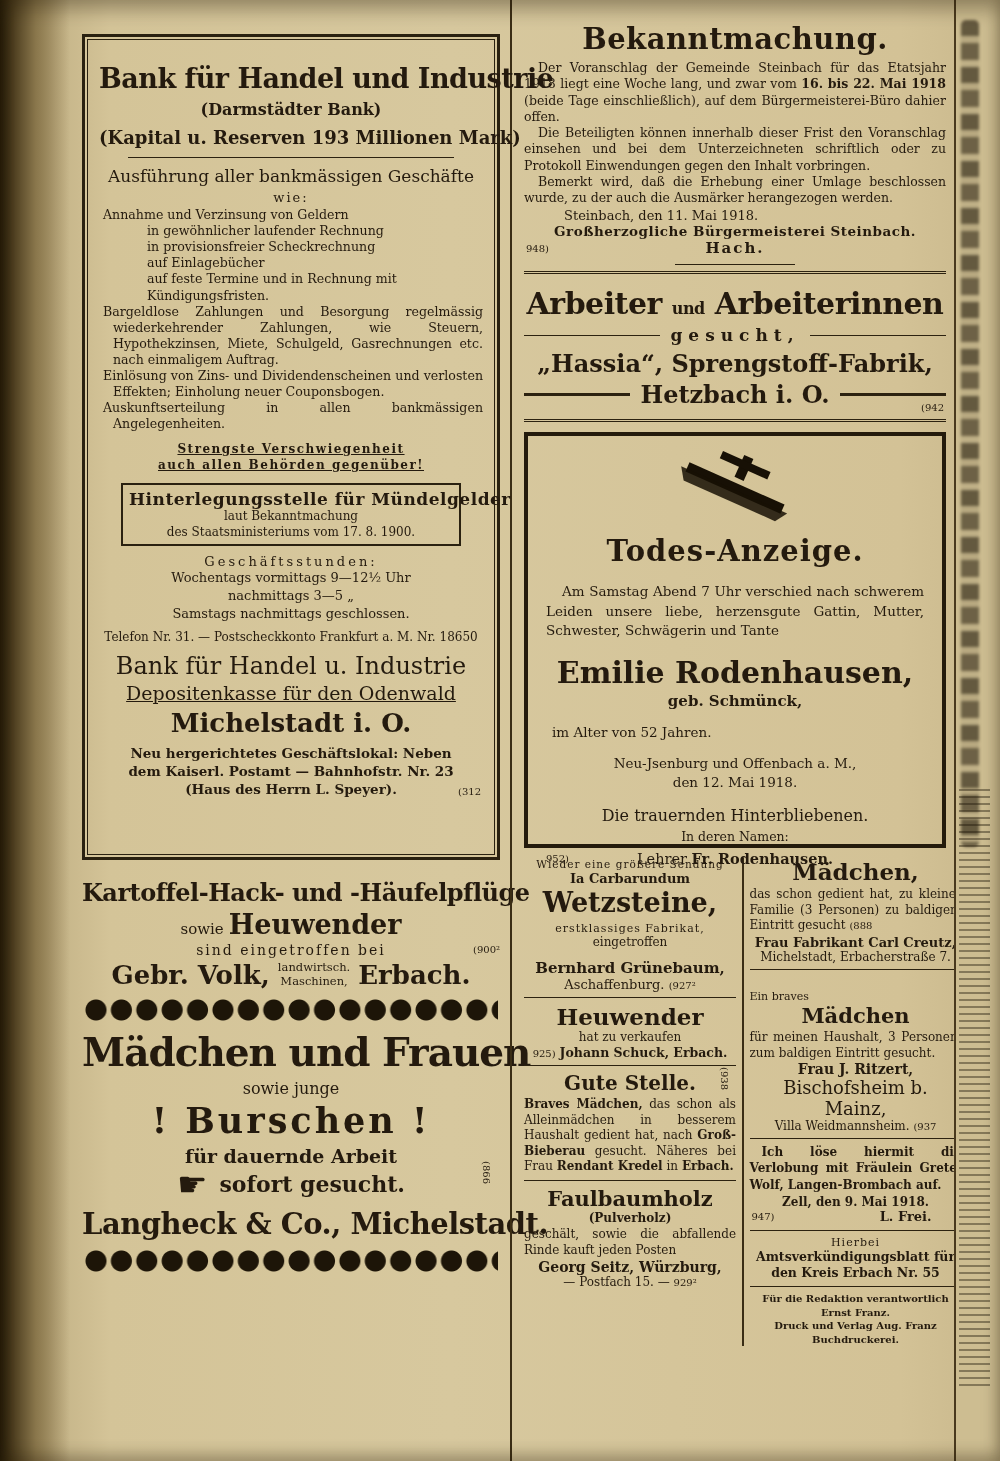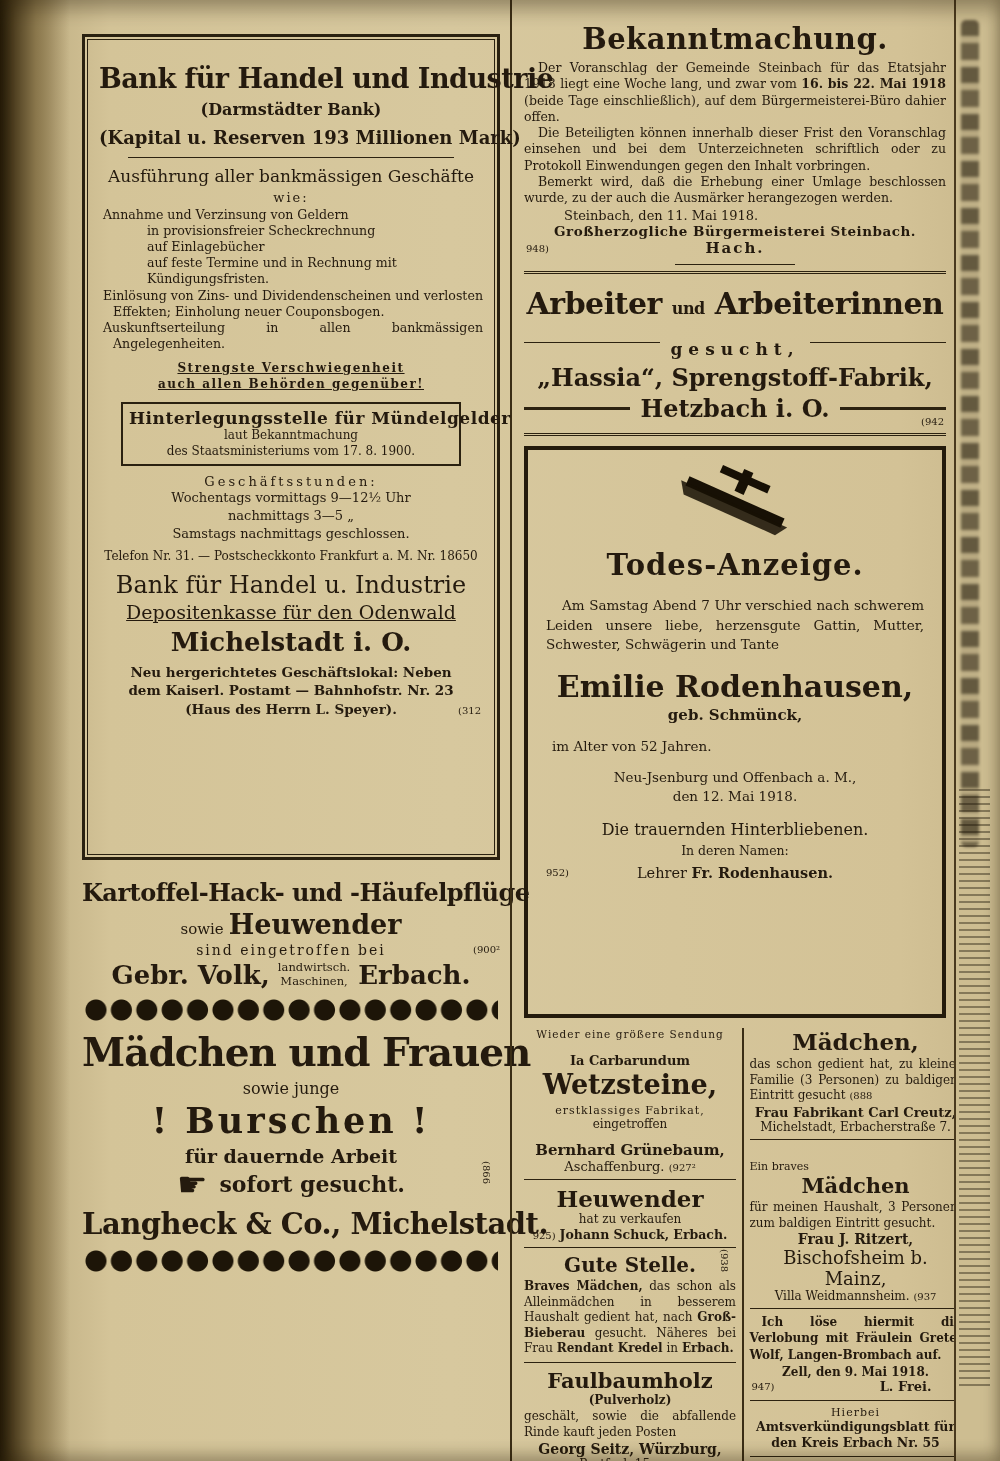--- a/index.html
+++ b/index.html
@@ -95,46 +95,46 @@
   .no-auth{font-size:13.5px;font-weight:bold;text-align:center;letter-spacing:.5px;}
   .no-sig{position:relative;height:20px;}
   .no-sig .num{position:absolute;left:2px;top:4px;}
   .no-sig .name{position:absolute;left:50%;transform:translateX(-50%);font-size:15px;font-weight:bold;letter-spacing:2px;}
 
   .hassia{padding:6px 0 4px;}
   .hs-l1{text-align:center;white-space:nowrap;font-weight:bold;font-size:30px;letter-spacing:-.5px;}
   .hs-l1 .und{font-size:16px;font-weight:bold;}
   .hs-l2{display:flex;align-items:center;gap:10px;margin-top:4px;}
   .hs-l2 .line{flex:1;border-top:1px solid #2c2210;}
-  .hs-l2 .txt{font-size:17px;font-weight:bold;letter-spacing:6px;margin-top:14px;}
+  .hs-l2 .txt{font-size:17px;font-weight:bold;letter-spacing:6px;}
   .hs-l3{font-size:24px;font-weight:bold;text-align:center;margin-top:4px;white-space:nowrap;}
   .hs-l4{display:flex;align-items:center;gap:10px;margin-top:2px;position:relative;}
   .hs-l4 .dash{flex:1;border-top:3px solid #2c2210;}
   .hs-l4 .txt{font-size:24px;font-weight:bold;}
   .hs-l4 .num{position:absolute;right:2px;bottom:-4px;}
 
-  .obit{border:4px solid #241b0c;margin-top:10px;padding:10px 18px 8px;box-sizing:border-box;height:572px;position:relative;}
+  .obit{border:4px solid #241b0c;margin-top:10px;padding:10px 18px 8px;box-sizing:border-box;height:416px;position:relative;}
   .obit .cross{display:block;margin:2px auto 0;}
   .ob-title{font-size:29px;font-weight:bold;text-align:center;letter-spacing:1px;margin-top:8px;}
   .ob-intro{font-size:13.5px;line-height:1.45;text-align:justify;margin-top:14px;text-indent:16px;}
   .ob-name{font-size:30px;font-weight:bold;text-align:center;margin-top:14px;white-space:nowrap;}
   .ob-nee{font-size:15px;font-weight:bold;text-align:center;margin-top:2px;}
   .ob-age{font-size:13.5px;margin-top:14px;padding-left:6px;}
   .ob-place{font-size:13.5px;text-align:center;line-height:1.4;margin-top:14px;}
   .ob-mourn{font-size:16px;text-align:center;margin-top:14px;}
   .ob-innamen{font-size:12.5px;text-align:center;margin-top:4px;}
   .ob-sig{position:relative;height:20px;margin-top:6px;}
   .ob-sig .num{position:absolute;left:0;top:3px;}
   .ob-sig .name{position:absolute;left:50%;transform:translateX(-50%);font-size:14.5px;white-space:nowrap;}
 
   .bottom{display:flex;margin-top:10px;}
   .bcol{flex:none;width:212px;box-sizing:border-box;}
   .bdiv{flex:none;width:1.5px;background:#3a2d15;margin:0 6px;}
   .ws-l1{font-size:10.5px;letter-spacing:1px;text-align:center;}
-  .ws-l2{font-size:13px;font-weight:bold;text-align:center;margin-top:13px;}
+  .ws-l2{font-size:13px;font-weight:bold;text-align:center;margin-top:1px;}
   .ws-big{font-size:27px;font-weight:bold;text-align:center;line-height:1.25;}
   .ws-l5{font-size:11px;letter-spacing:1px;text-align:center;margin-top:2px;}
   .ws-l6{font-size:12px;text-align:center;}
   .ws-firm{font-size:15px;font-weight:bold;text-align:center;margin-top:10px;white-space:nowrap;}
   .ws-city{font-size:13px;text-align:center;}
   .hw-t{font-size:23px;font-weight:bold;text-align:center;margin-top:2px;}
   .hw-2{font-size:12px;text-align:center;}
   .hw-f{font-size:12.5px;text-align:center;margin-top:1px;}
   .hw-f .firm{font-weight:bold;}
   .gs-t{font-size:20px;font-weight:bold;text-align:center;position:relative;}
@@ -170,23 +170,25 @@
   <div class="col col-left">
 
     <div class="bankbox">
       <div class="bank-title">Bank für Handel und Industrie</div>
       <div class="bank-sub">(Darmstädter Bank)</div>
       <div class="bank-cap">(Kapital u. Reserven 193 Millionen Mark)</div>
       <hr class="rule" style="width:85%;margin-top:9px;">
       <div class="bank-svch">Ausführung aller bankmässigen Geschäfte</div>
       <div class="bank-wie">wie:</div>
       <div class="svc">Annahme und Verzinsung von Geldern</div>
+      <div class="svc sub">in gewöhnlicher laufender Rechnung</div>
       <div class="svc sub">in provisionsfreier Scheckrechnung</div>
       <div class="svc sub">auf Einlagebücher</div>
       <div class="svc sub">auf feste Termine und in Rechnung mit Kündigungsfristen.</div>
+      <div class="svc">Bargeldlose Zahlungen und Besorgung regelmässig wiederkehrender Zahlungen, wie Steuern, Hypothekzinsen, Miete, Schulgeld, Gasrechnungen etc. nach einmaligem Auftrag.</div>
       <div class="svc">Einlösung von Zins- und Dividendenscheinen und verlosten Effekten; Einholung neuer Couponsbogen.</div>
       <div class="svc">Auskunftserteilung in allen bankmässigen Angelegenheiten.</div>
       <div class="secrecy">
         <div>Strengste Verschwiegenheit</div>
         <div>auch allen Behörden gegenüber!</div>
       </div>
       <div class="depbox">
         <div class="d1">Hinterlegungsstelle für Mündelgelder</div>
         <div class="d2">laut Bekanntmachung</div>
         <div class="d3">des Staatsministeriums vom 17. 8. 1900.</div>

